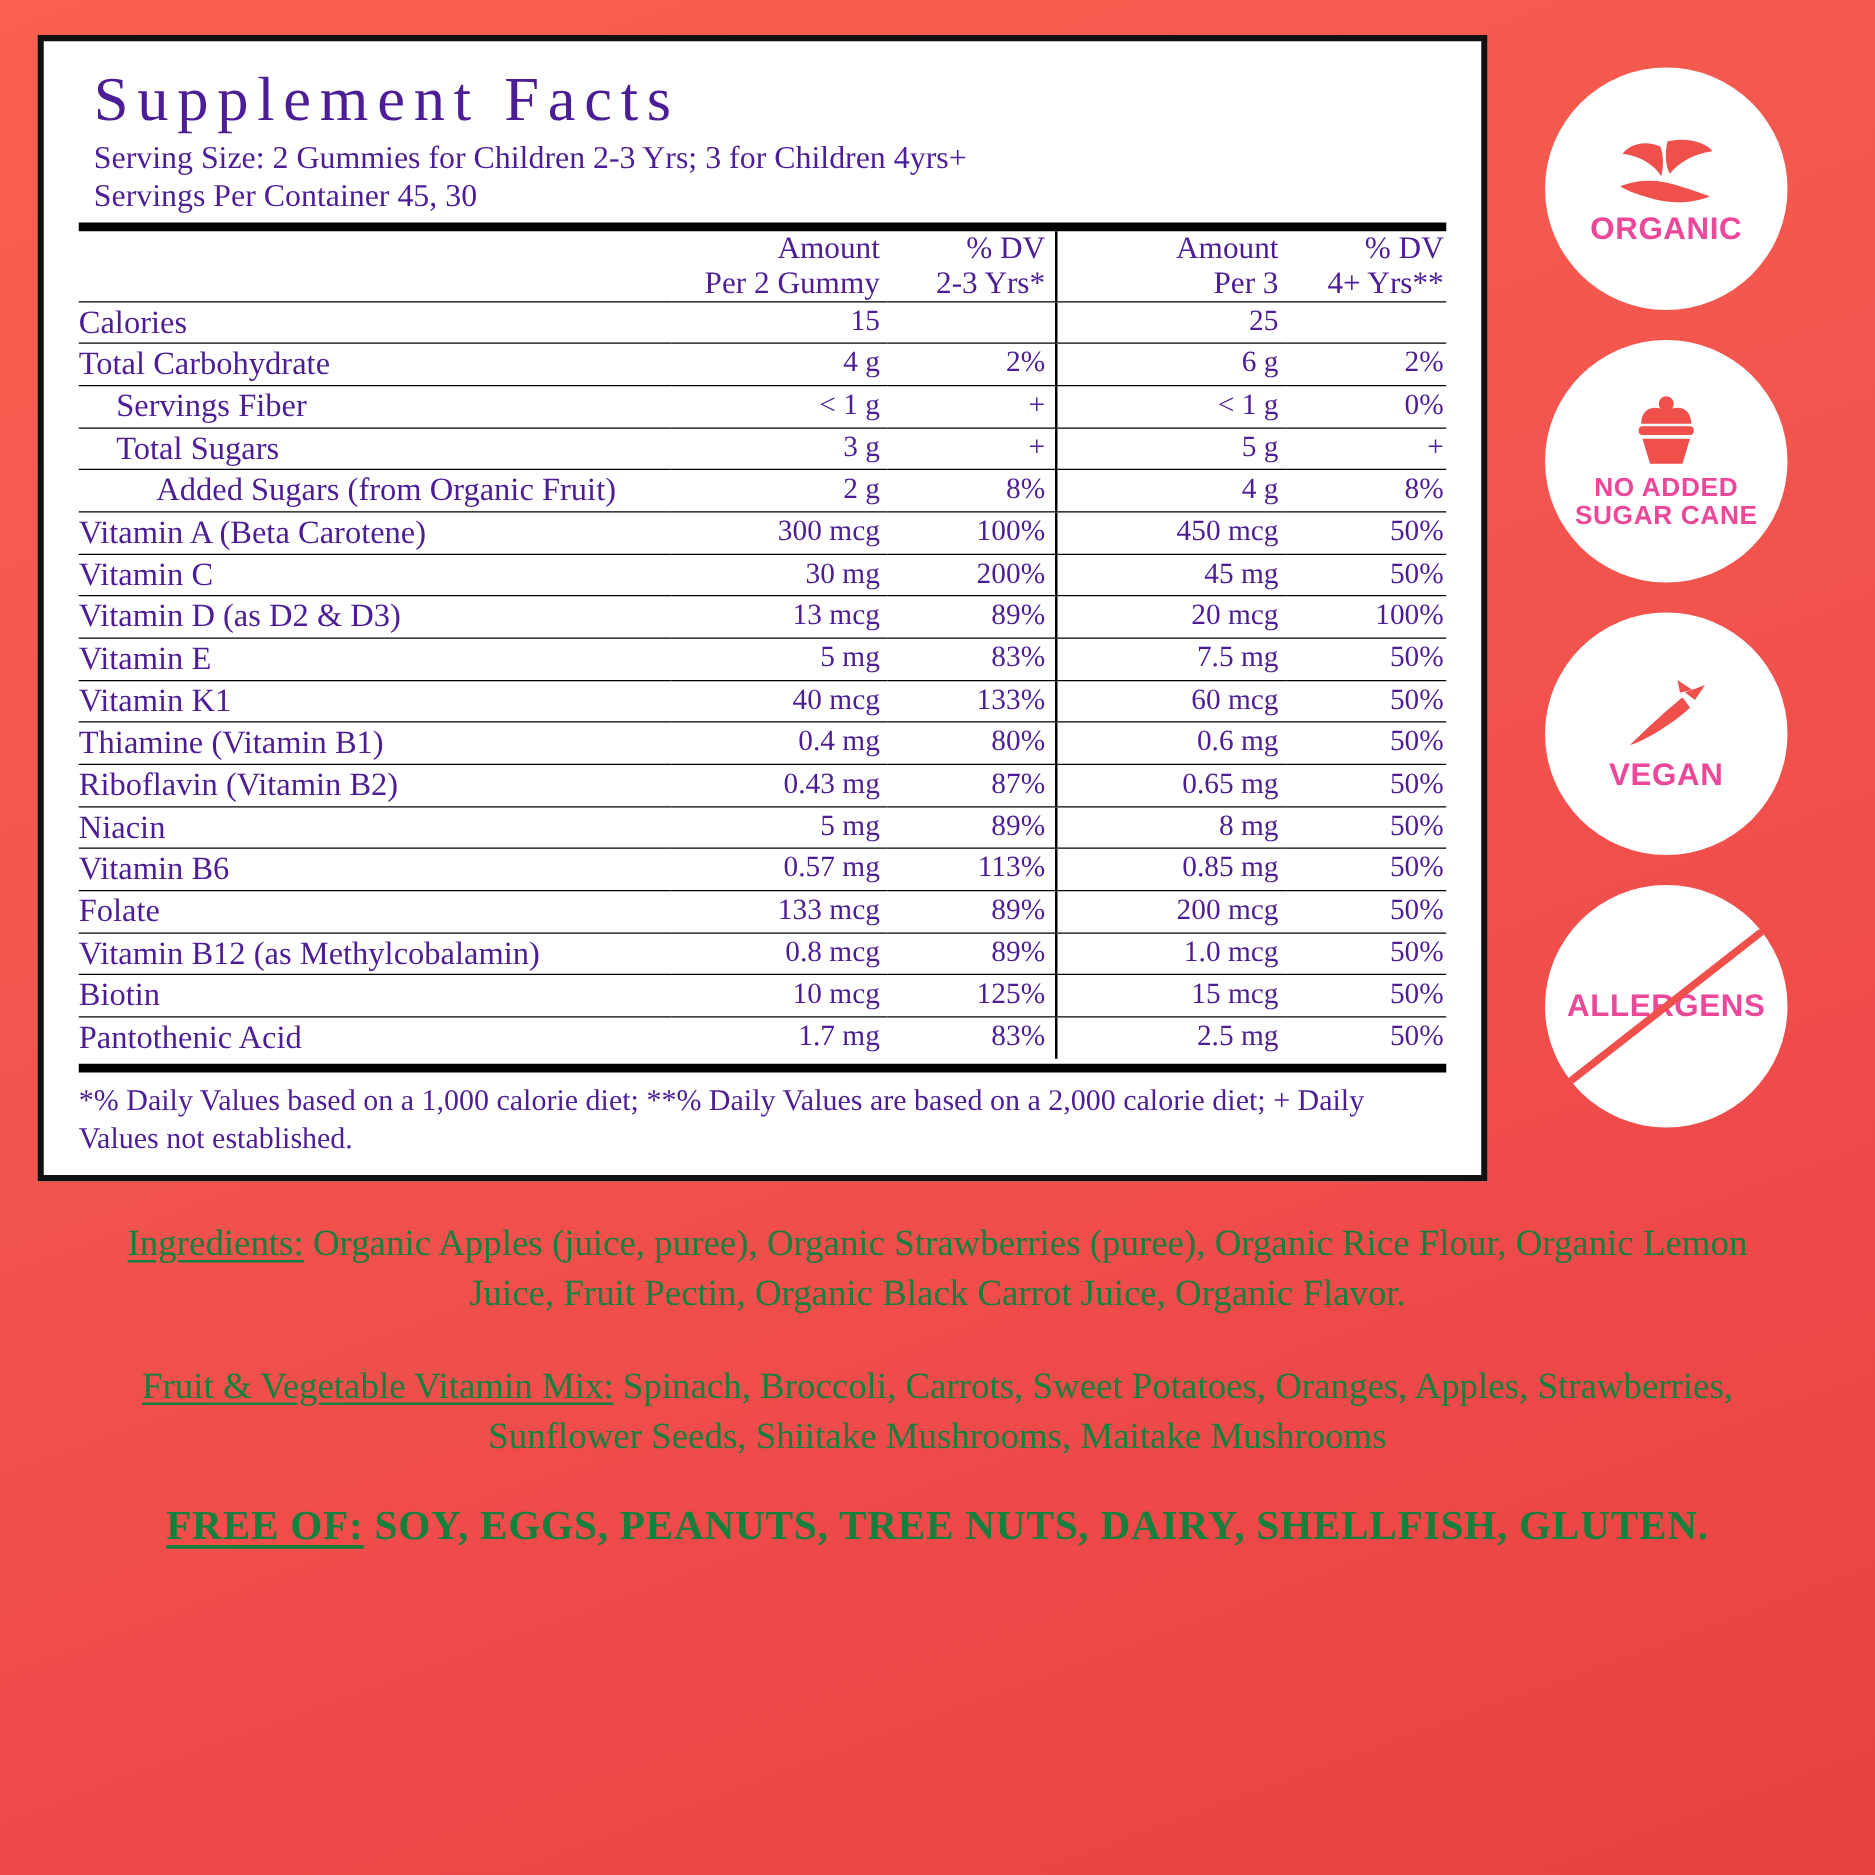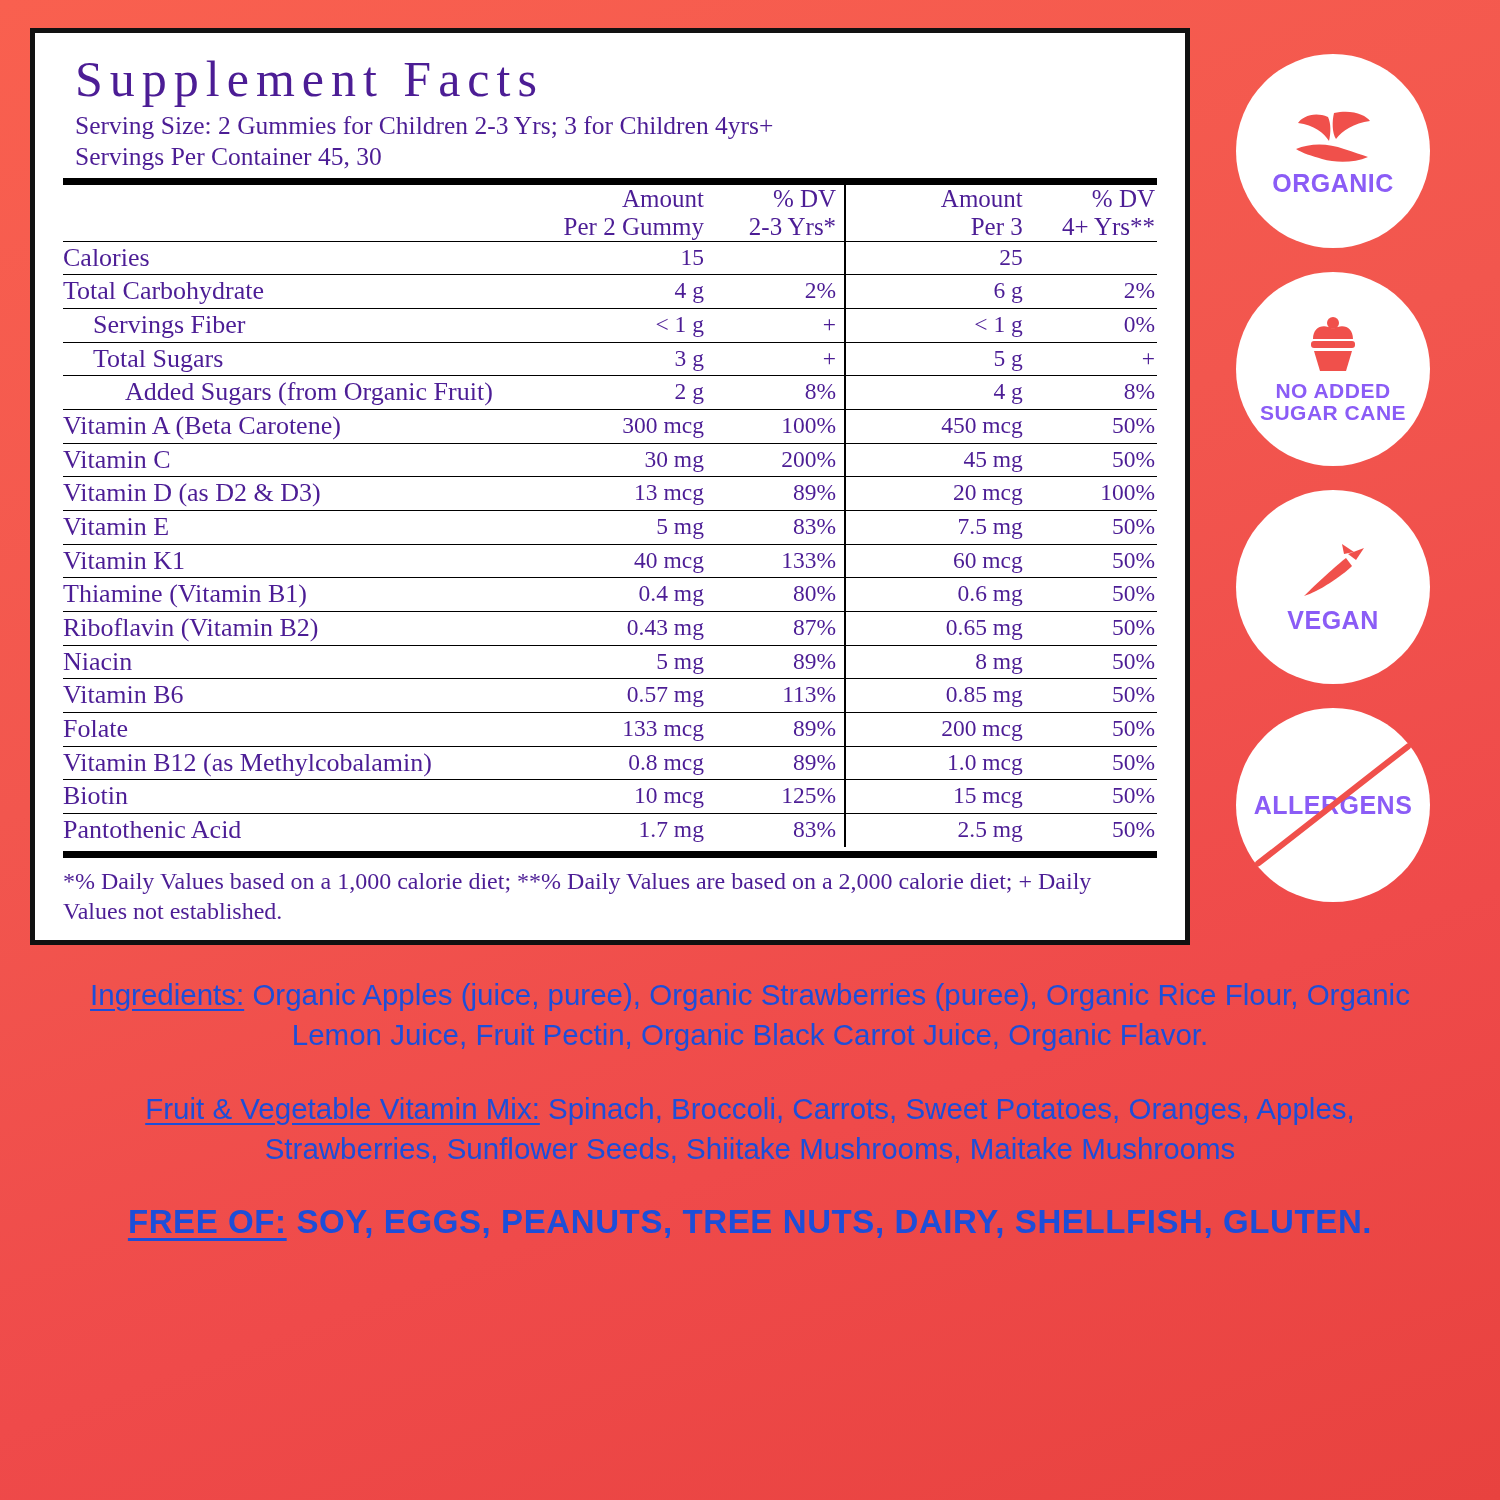--- a/index.html
+++ b/index.html
@@ -124,21 +124,21 @@
   }
   .badge {
     width: 194px;
     height: 194px;
     border-radius: 50%;
     background: #ffffff;
     display: flex;
     flex-direction: column;
     align-items: center;
     justify-content: center;
-    color: #8b5cf6;
+    color: #ec4899;
     position: relative;
     box-shadow: 0 0 0 0 rgba(0,0,0,0);
   }
   .badge .label {
     font-family: "Liberation Sans", sans-serif;
     font-weight: bold;
     text-align: center;
     line-height: 1.04;
     letter-spacing: 0.5px;
   }
@@ -151,22 +151,22 @@
     width: 196px;
     height: 6px;
     background: #f0504b;
     transform: rotate(-38deg);
     border-radius: 3px;
   }
 
   
   .ingredients {
     margin-top: 30px;
-    color: #1d4ed8;
-    font-family: Liberation Sans, sans-serif;
+    color: #15803d;
+    font-family: Liberation Serif, serif;
     text-align: center;
     padding: 0 40px;
   }
   .ing-block {
     font-size: 29.5px;
     line-height: 1.36;
     margin-bottom: 34px;
   }
   .ing-lead {
     text-decoration: underline;

